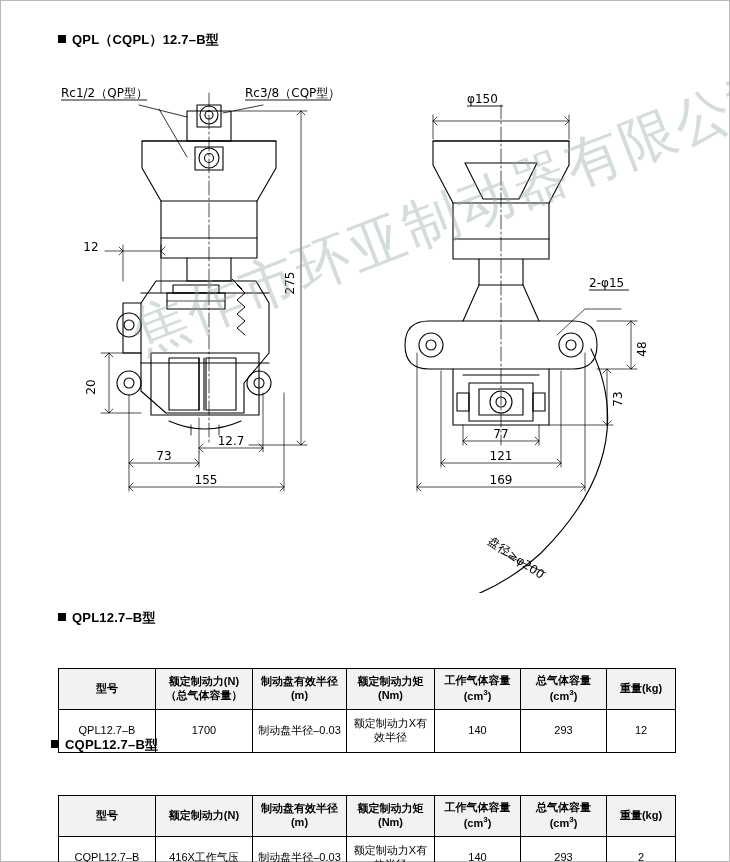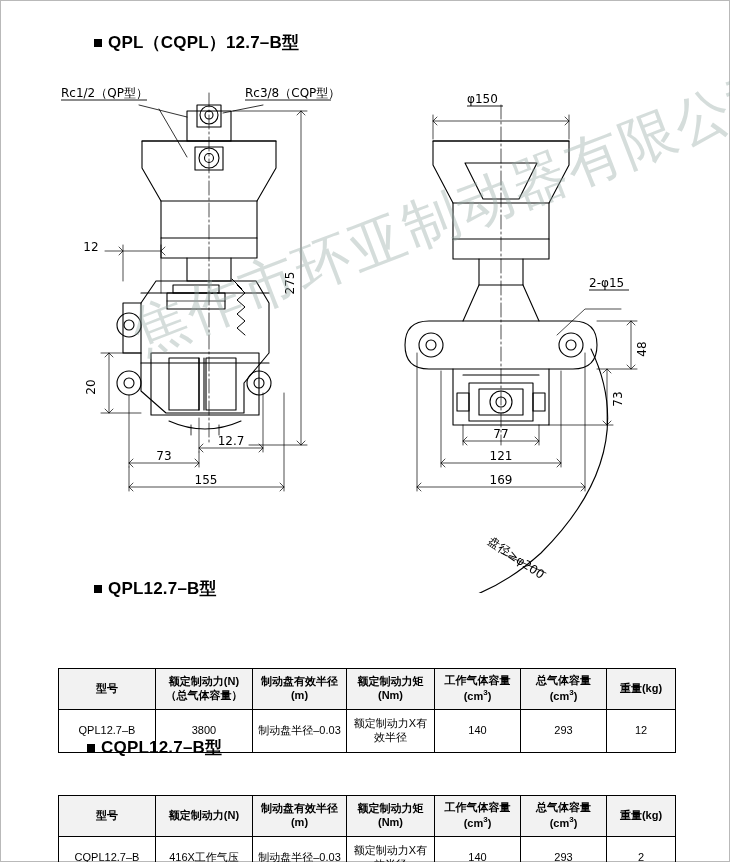--- a/index.html
+++ b/index.html
@@ -20,25 +20,24 @@
     left: 0; top: 0;
     width: 730px;
     height: 862px;
     border: 1px solid #b9b9b9;
     box-sizing: border-box;
     background: #fff;
   }
   
   .sec-title {
     position: absolute;
-    font-size: 17px;
+    font-size: 13px;
     font-weight: bold;
     letter-spacing: 0.2px;
     white-space: nowrap;
-    margin-left: 36px;
   }
   .sec-title .bullet {
     display: inline-block;
     width: 8px; height: 8px;
     background: #000;
     margin-right: 6px;
     vertical-align: 1px;
   }
   
   .drawing {
@@ -298,21 +297,21 @@
         <path d="M60 47 L146 47"></path>
         <path d="M244 47 L330 47"></path>
         <path d="M466 53 L502 53"></path>
         <path d="M588 237 L628 237"></path>
       </g>
     </svg>
   </div>
 
   <div class="watermark">焦作市环亚制动器有限公司</div>
 
-  <div class="sec-title" style="left:57px; top:576px;">
+  <div class="sec-title" style="left:57px; top:608px;">
     <span class="bullet"></span><span>QPL12.7–B型</span>
   </div>
   <div class="tbl-wrap" style="top:628px;">
     <table class="spec">
       <colgroup>
         <col style="width:97px">
           <col style="width:97px">
           <col style="width:94px">
           <col style="width:88px">
           <col style="width:86px">
@@ -326,21 +325,21 @@
           <th><span>制动盘有效半径</span><br><span>(m)</span></th>
           <th><span>额定制动力矩</span><br><span>(Nm)</span></th>
           <th><span>工作气体容量</span><br><span>(cm</span><span class="sup">3</span><span>)</span></th>
           <th><span>总气体容量</span><br><span>(cm</span><span class="sup">3</span><span>)</span></th>
           <th><span>重量(kg)</span></th>
         </tr>
       </thead>
       <tbody>
         <tr>
           <td>QPL12.7–B</td>
-          <td>3800</td>
+          <td>1700</td>
           <td>制动盘半径–0.03</td>
           <td>额定制动力X有效半径</td>
           <td>140</td>
           <td>293</td>
           <td>12</td>
         </tr>
       </tbody>
     </table>
   </div>
 

